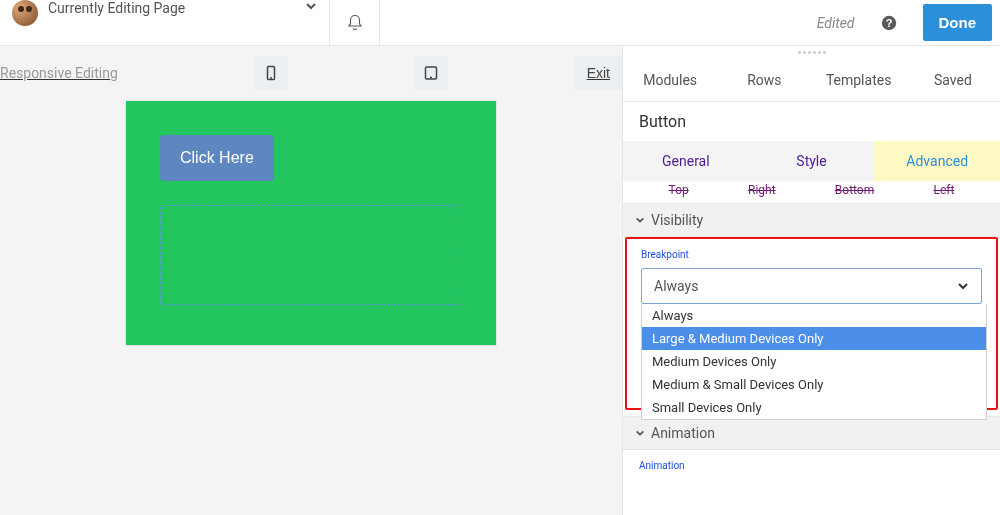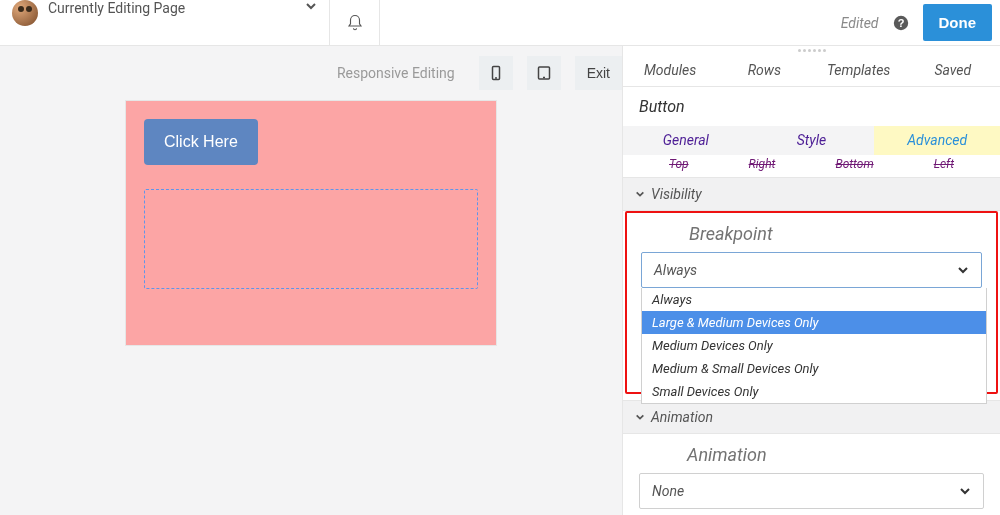--- a/index.html
+++ b/index.html
@@ -6,51 +6,51 @@
   html, body { width: 1000px; height: 515px; font-family: -apple-system, BlinkMacSystemFont, "Segoe UI", Roboto, Arial, sans-serif; font-size: 14px; color: #333; background: #f4f4f5; overflow: hidden; }
   
   .topbar { display: flex; align-items: center; height: 46px; background: #fff; border-bottom: 1px solid #e6e6e6; }
   .topbar-left { display: flex; align-items: flex-start; padding: 0 12px; border-right: 1px solid #e6e6e6; height: 100%; width: 330px; gap: 10px; }
   .logo { width: 26px; height: 26px; border-radius: 50%; background: radial-gradient(circle at 30% 30%, #e0a87a, #7a4a28); position: relative; }
   .logo::after { content: ""; position: absolute; top: 6px; left: 6px; width: 6px; height: 6px; background: #3a2a1a; border-radius: 50%; box-shadow: 8px 0 0 #3a2a1a; }
   .page-title { flex: 1; color: #555; font-size: 14px; }
   .chevron-down-icon { width: 12px; height: 12px; fill: none; stroke: #555; stroke-width: 2; }
   .bell-cell { display: flex; align-items: center; justify-content: center; width: 50px; height: 100%; border-right: 1px solid #e6e6e6; }
   .bell-icon { width: 18px; height: 18px; fill: none; stroke: #555; stroke-width: 1.5; }
-  .topbar-right { margin-left: auto; display: flex; align-items: center; padding-right: 8px; gap: 14px; height: 100%; justify-content: center; }
+  .topbar-right { margin-left: auto; display: flex; align-items: center; padding-right: 8px; gap: 26px; height: 100%; justify-content: center; }
   .edited { color: #8a8a8a; font-style: italic; font-size: 14px; }
   .help-icon { width: 16px; height: 16px; fill: #5a5a5a; }
   .done-btn { background: #2b90d9; color: #fff; padding: 10px 16px; font-weight: 600; border: none; font-size: 15px; cursor: pointer; border-radius: 2px; }
   
   .main { display: flex; height: calc(515px - 46px); }
   .canvas-area { flex: 1; position: relative; }
-  .responsive-bar { display: flex; align-items: center; justify-content: flex-end; gap: 14px; height: 54px; }
+  .responsive-bar { display: flex; align-items: center; justify-content: space-between; gap: 14px; height: 54px; text-decoration: underline; }
   .resp-label { color: #9a9a9a; font-size: 14px; margin-right: 10px; }
   .resp-btn { width: 34px; height: 34px; background: #eceff1; border: none; display: flex; align-items: center; justify-content: center; cursor: pointer; color: #444; font-size: 14px; }
   .resp-btn.exit-btn { width: auto; padding: 0 12px; }
   .phone-icon, .tablet-icon { width: 16px; height: 16px; fill: none; stroke: #444; stroke-width: 1.5; }
-  .canvas-card { background: #fca5a5; margin: 0 auto; width: 372px; min-height: 246px; border: 1px solid #e6e6e6; padding: 18px; }
+  .canvas-card { background: #22c55e; margin: 0 auto; width: 372px; min-height: 246px; border: 1px solid #e6e6e6; padding: 34px; }
   .click-btn { background: #5e86c1; color: #fff; border: none; padding: 14px 20px; font-size: 16px; border-radius: 4px; cursor: pointer; }
   .dropzone { margin-top: 24px; border: 1.5px dashed #5f95ea; height: 100px; border-radius: 2px; }
   
-  .panel { width: 378px; background: #fff; border-left: 1px solid #e6e6e6; display: flex; flex-direction: column; position: relative; font-style: italic; }
+  .panel { width: 378px; background: #fff; border-left: 1px solid #e6e6e6; display: flex; flex-direction: column; position: relative; }
   .drag-handle { height: 12px; display: flex; align-items: center; justify-content: center; gap: 2px; }
   .drag-handle span { width: 3px; height: 3px; background: #ccc; border-radius: 50%; }
   .panel-tabs { display: flex; height: 44px; align-items: center; border-bottom: 1px solid #e6e6e6; }
   .panel-tab { flex: 1; text-align: center; color: #555; font-size: 14px; cursor: pointer; }
   .settings-title { padding: 10px 16px; font-size: 16px; color: #333; }
   .subtabs { display: flex; background: #f4f4f5; height: 40px; align-items: stretch; }
   .subtab { flex: 1; display: flex; align-items: center; justify-content: center; color: #4c1d95; font-size: 14px; cursor: pointer; }
   .subtab.active { background: #fef9c3; color: #2b90d9; }
   .spacing-row { display: flex; justify-content: space-around; padding: 2px 16px 6px; color: #701a75; font-size: 12px; }
   .spacing-row span { text-decoration: line-through; }
   .section-bar { background: #f1f1f2; display: flex; align-items: center; padding: 8px 12px; color: #555; font-size: 14px; border-top: 1px solid #e6e6e6; border-bottom: 1px solid #e6e6e6; cursor: pointer; }
   .section-bar .chev { width: 10px; height: 10px; margin-right: 6px; fill: none; stroke: #555; stroke-width: 2; }
   .field-block { padding: 10px 16px 6px; }
-  .field-label { color: #737373; font-size: 18px; margin-bottom: 8px; margin-left: 48px; }
+  .field-label { color: #1d4ed8; font-size: 10px; margin-bottom: 8px; }
   .select { border: 1px solid #d0d0d0; height: 36px; display: flex; align-items: center; padding: 0 12px; justify-content: space-between; color: #555; cursor: pointer; border-radius: 2px; }
   .breakpoint-wrap { position: relative; border: 2.5px solid #e11; border-radius: 2px; padding: 10px 14px 0; margin: 0 2px; }
   .breakpoint-wrap .select { border-color: #7aa6d6; }
   .options-list { position: absolute; left: 0; top: 100%; width: calc(100% + 330px); max-width: 362px; background: #fff; border: 1px solid #d0d0d0; border-top: none; font-size: 13px; z-index: 5; }
   
   .options-list .opt { padding: 4px 10px; color: #333; cursor: pointer; }
   .options-list .opt.hover { background: #4c8fe8; color: #fff; }
 </style>
 </head>
 <body>
@@ -160,21 +160,15 @@
     </div>
 
     <div class="section-bar" style="margin-top:6px;">
       <svg class="chev" viewBox="0 0 12 12">
           <polyline points="2,4 6,8 10,4"></polyline>
         </svg>
       <span>Animation</span>
     </div>
     <div class="field-block">
       <div class="field-label">Animation</div>
-      <div class="select">
-        <span>None</span>
-        <svg class="chevron-down-icon" viewBox="0 0 12 12" style="stroke:#333">
-            <polyline points="2,4 6,8 10,4"></polyline>
-          </svg>
-      </div>
     </div>
   </div>
 </div>
 
 </body></html>

